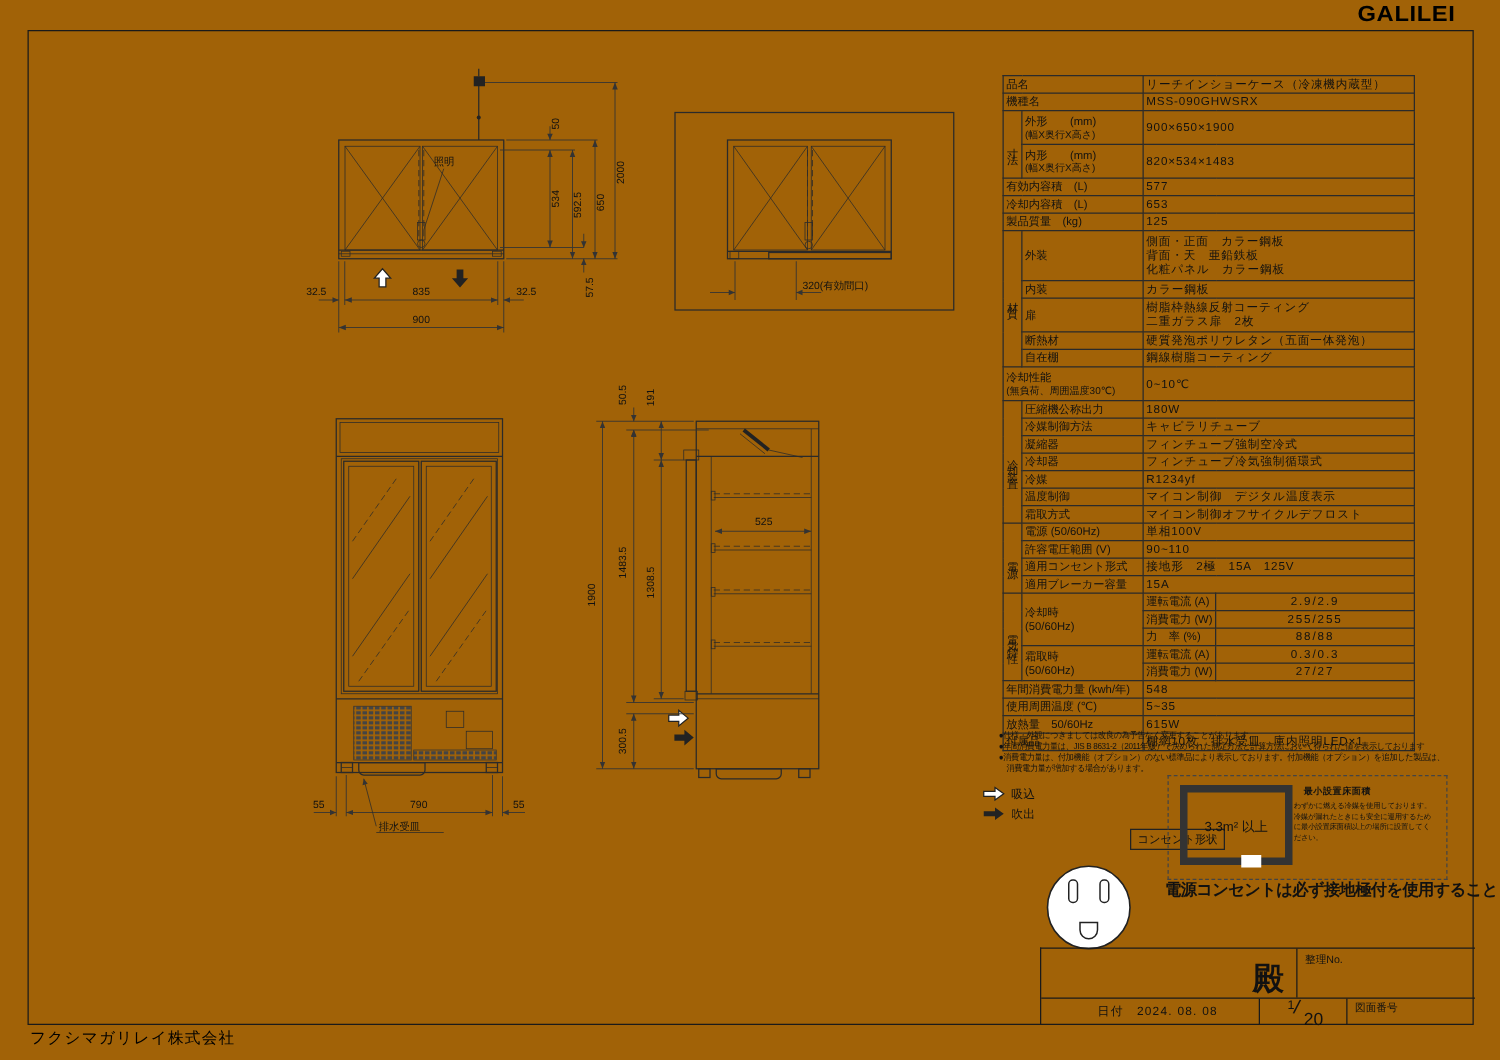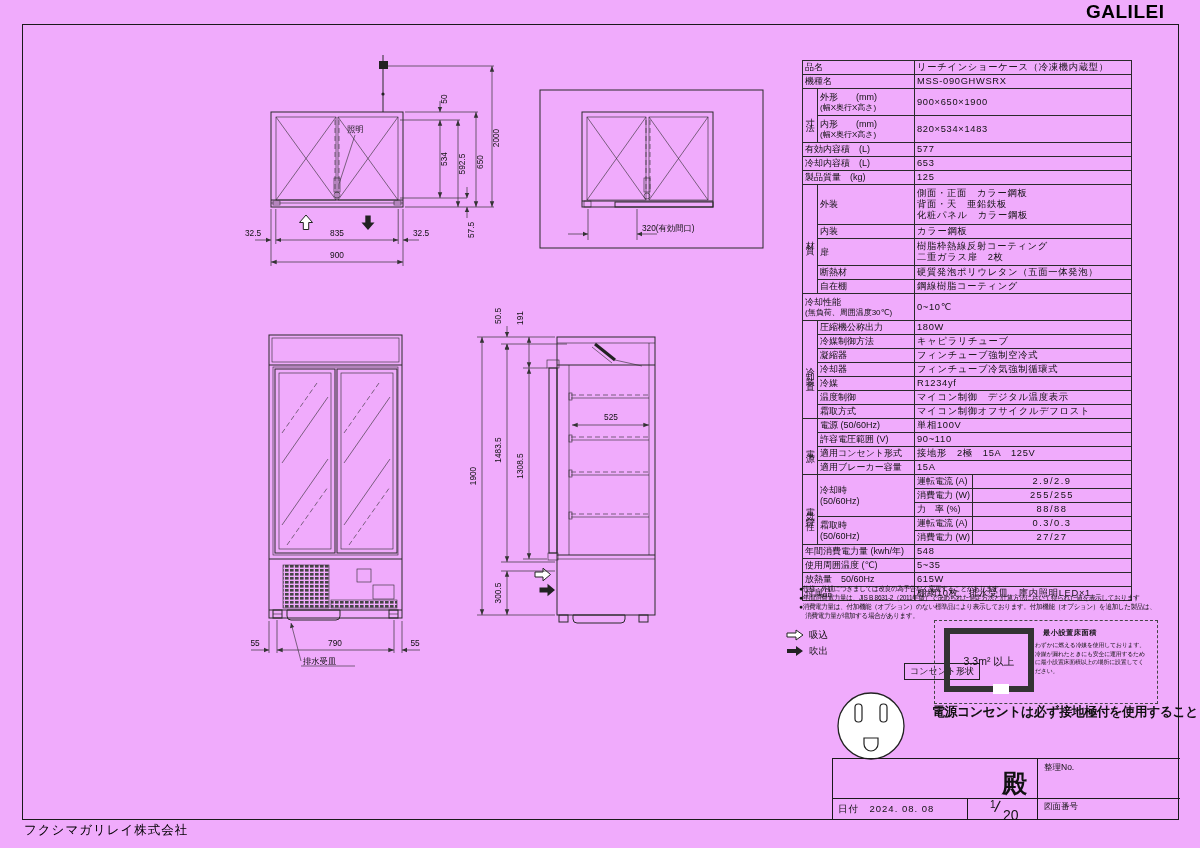--- a/index.html
+++ b/index.html
@@ -1,16 +1,16 @@
 <!DOCTYPE html>
 <html><head>
 <meta charset="utf-8">
 <style>
   html,body{margin:0;padding:0;background:#e8e8e8;}
-  #canvas{position:relative;width:1200px;height:848px;background:#f0abfc;overflow:hidden;
+  #canvas{position:relative;width:1200px;height:848px;background:#a16207;overflow:hidden;
           font-family:"Liberation Sans","DejaVu Sans",sans-serif;color:#111;}
   .abs{position:absolute;}
   #frame{left:22px;top:24px;width:1155px;height:794px;border:1.6px solid #1a1a1a;}
   #logo{left:1086px;top:1px;font-size:19px;font-weight:800;letter-spacing:.5px;transform:scaleY(.92);color:#000;}
   #company{left:24px;top:822px;font-size:12.5px;letter-spacing:1px;color:#000;}
 
   
   #spec-wrap{left:802px;top:60px;}
   table.spec{border-collapse:collapse;table-layout:fixed;width:330px;font-size:9px;line-height:1.15;}
   table.spec td{border:1px solid #2a2a2a;padding:0 2px;overflow:hidden;white-space:nowrap;vertical-align:middle;}
@@ -39,21 +39,21 @@
   #min-area .inner{position:relative;width:100%;height:100%;}
   #ma-title{position:absolute;left:108px;top:7px;font-size:7.2px;font-weight:700;letter-spacing:.5px;}
   #ma-desc{position:absolute;left:100px;top:20px;width:118px;font-size:5.9px;line-height:1.45;letter-spacing:-.2px;}
 
   
   #tblock{left:832px;top:758px;width:347px;height:61px;border-top:1.4px solid #1a1a1a;border-left:1.4px solid #1a1a1a;}
   #tb-r1{display:flex;height:39px;border-bottom:1px solid #1a1a1a;}
   #tb-r1 .c1{width:205px;display:flex;align-items:flex-end;justify-content:flex-end;padding:0 10px 2px 0;box-sizing:border-box;border-right:1px solid #1a1a1a;}
   #tb-r1 .c1 span{font-size:25px;font-weight:600;line-height:1;}
   #tb-r1 .c2{flex:1;font-size:8.5px;padding:3px 0 0 6px;box-sizing:border-box;}
-  #tb-r2{display:flex;height:21px;}
+  #tb-r2{display:flex;height:21px;margin-left:40px;}
   #tb-r2 .c1{width:135px;font-size:9.5px;letter-spacing:1px;padding:4px 0 0 5px;box-sizing:border-box;border-right:1px solid #1a1a1a;}
   #tb-r2 .c2{width:70px;position:relative;border-right:1px solid #1a1a1a;box-sizing:border-box;}
   #tb-r2 .c3{flex:1;font-size:8.5px;padding:2px 0 12px 6px;box-sizing:border-box;}
   .fr-n{position:absolute;left:22px;top:0;font-size:10px;}
   .fr-s{position:absolute;left:27px;top:-1px;font-size:16px;transform:rotate(12deg);}
   .fr-d{position:absolute;left:35px;top:8px;font-size:14px;}
 
   
   svg text.dt{font-family:"Liberation Sans","DejaVu Sans",sans-serif;font-size:8.3px;fill:#111;}
   svg .ln{stroke:#2a2a2a;stroke-width:1;fill:none;}

